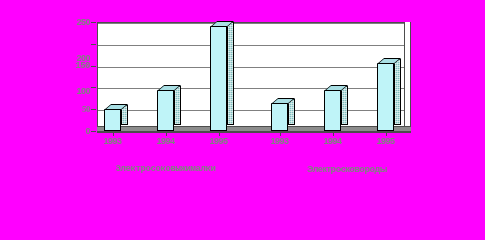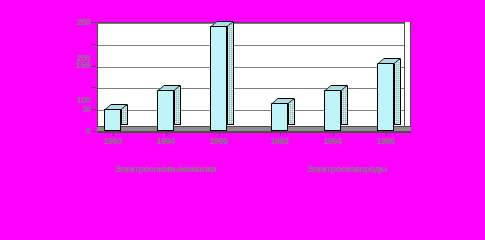--- a/index.html
+++ b/index.html
@@ -164,21 +164,21 @@
 </style>
 </head>
 <body>
 
 <div class="chart-root">
 
   <div class="yaxis-labels">
       <div class="ytick" style="top: 18px;">250</div>
       <div class="ytick" style="top: 54px;">200</div>
       <div class="ytick" style="top: 61.6px; font-family: Liberation Mono, monospace;">150</div>
-      <div class="ytick" style="top: 96px;">100</div>
+      <div class="ytick" style="top: 87px;">100</div>
       <div class="ytick" style="top: 105.2px; font-family: Liberation Serif, serif;">50</div>
       <div class="ytick" style="top: 127px;">0</div>
     </div>
 
   <div class="plot">
       <div class="gridline" style="top: 0px;"></div>
       <div class="gridline" style="top: 21.8px;"></div>
       <div class="gridline" style="top: 43.6px;"></div>
       <div class="gridline" style="top: 65.4px;"></div>
       <div class="gridline" style="top: 87.2px;"></div>
@@ -204,21 +204,21 @@
       <div class="top"></div>
     </div>
     <div class="xtick" style="left: 165.5px;"></div>
     <div class="xlabel" style="left: 145.5px;">1994</div>
     <div class="bar" title="Электросоковыжималки 1995: 240" style="left: 210px; top: 26.36px; height: 104.64px;">
       <div class="side"></div>
       <div class="top"></div>
     </div>
     <div class="xtick" style="left: 218.5px;"></div>
     <div class="xlabel" style="left: 198.5px;">1995</div>
-    <div class="group-caption" style="left: 95.5px; width: 140px;">Электросоковыжималки</div>
+    <div class="group-caption" style="left: 95.5px; width: 140px; font-family: Liberation Mono, monospace;">Электросоковыжималки</div>
     <div class="bar" title="Электросковороды 1993: 65" style="left: 271px; top: 102.66px; height: 28.34px;">
       <div class="side"></div>
       <div class="top"></div>
     </div>
     <div class="xtick" style="left: 279.5px;"></div>
     <div class="xlabel" style="left: 259.5px;">1993</div>
     <div class="bar" title="Электросковороды 1994: 95" style="left: 324px; top: 89.58px; height: 41.42px;">
       <div class="side"></div>
       <div class="top"></div>
     </div>

